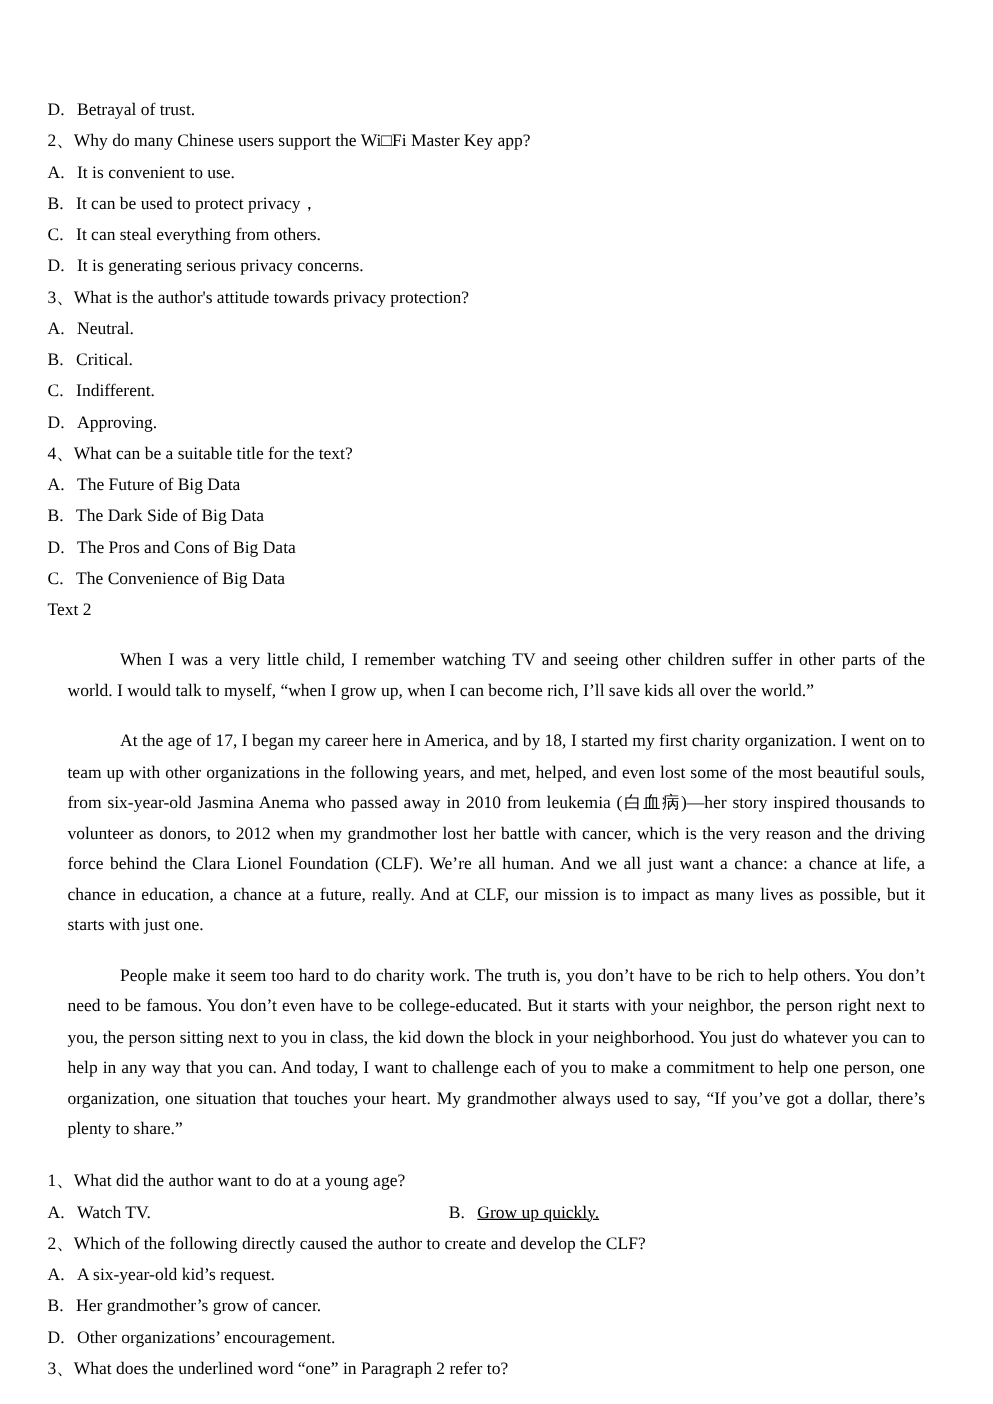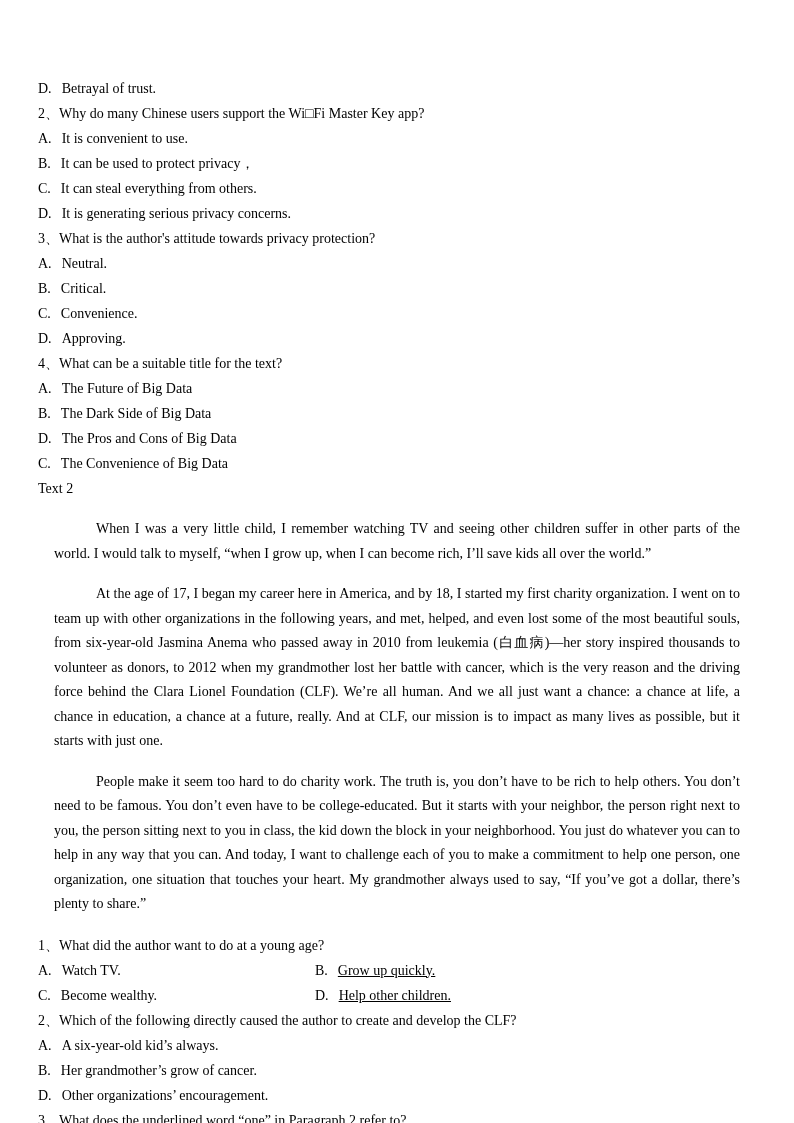--- a/index.html
+++ b/index.html
@@ -31,20 +31,21 @@
   .para {
     margin: 16px;
     text-align: justify;
     text-indent: 42px;
     line-height: 24.5px;
   }
   .underlined { }
   .optrow {
     display: flex;
     line-height: 25px;
+    gap: 44px;
   }
   .optrow .cell { width: 277px; white-space: nowrap; }
   .optrow .cell:last-child { width: auto; text-decoration: underline; }
 </style>
 </head>
 <body>
 
 <div class="page">
 
   <div class="line">
@@ -70,21 +71,21 @@
   <div class="line">
     <span class="q-num">3、</span><span>What is the author's attitude towards privacy protection?</span>
   </div>
   <div class="line">
     <span class="opt-label">A.</span><span>Neutral.</span>
   </div>
   <div class="line">
     <span class="opt-label">B.</span><span>Critical.</span>
   </div>
   <div class="line">
-    <span class="opt-label">C.</span><span>Convenience.</span>
+    <span class="opt-label">C.</span><span>Indifferent.</span>
   </div>
   <div class="line">
     <span class="opt-label">D.</span><span>Approving.</span>
   </div>
 
   <div class="line">
     <span class="q-num">4、</span><span>What can be a suitable title for the text?</span>
   </div>
   <div class="line">
     <span class="opt-label">A.</span><span>The Future of Big Data</span>
@@ -111,34 +112,26 @@
     <span class="q-num">1、</span><span>What did the author want to do at a young age?</span>
   </div>
   <div class="optrow">
     <div class="cell">
       <span class="opt-label">A.</span><span>Watch TV.</span>
     </div>
     <div class="cell">
       <span class="opt-label">B.</span><span>Grow up quickly.</span>
     </div>
   </div>
-  <div class="optrow">
-    <div class="cell">
-      <span class="opt-label">C.</span><span>Become wealthy.</span>
-    </div>
-    <div class="cell">
-      <span class="opt-label">D.</span><span>Help other children.</span>
-    </div>
-  </div>
 
   <div class="line">
     <span class="q-num">2、</span><span>Which of the following directly caused the author to create and develop the CLF?</span>
   </div>
   <div class="line">
-    <span class="opt-label">A.</span><span>A six-year-old kid’s always.</span>
+    <span class="opt-label">A.</span><span>A six-year-old kid’s request.</span>
   </div>
   <div class="line">
     <span class="opt-label">B.</span><span>Her grandmother’s grow of cancer.</span>
   </div>
   <div class="line">
     <span class="opt-label">D.</span><span>Other organizations’ encouragement.</span>
   </div>
 
   <div class="line">
     <span class="q-num">3、</span><span>What does the underlined word “one” in Paragraph 2 refer to?</span>

